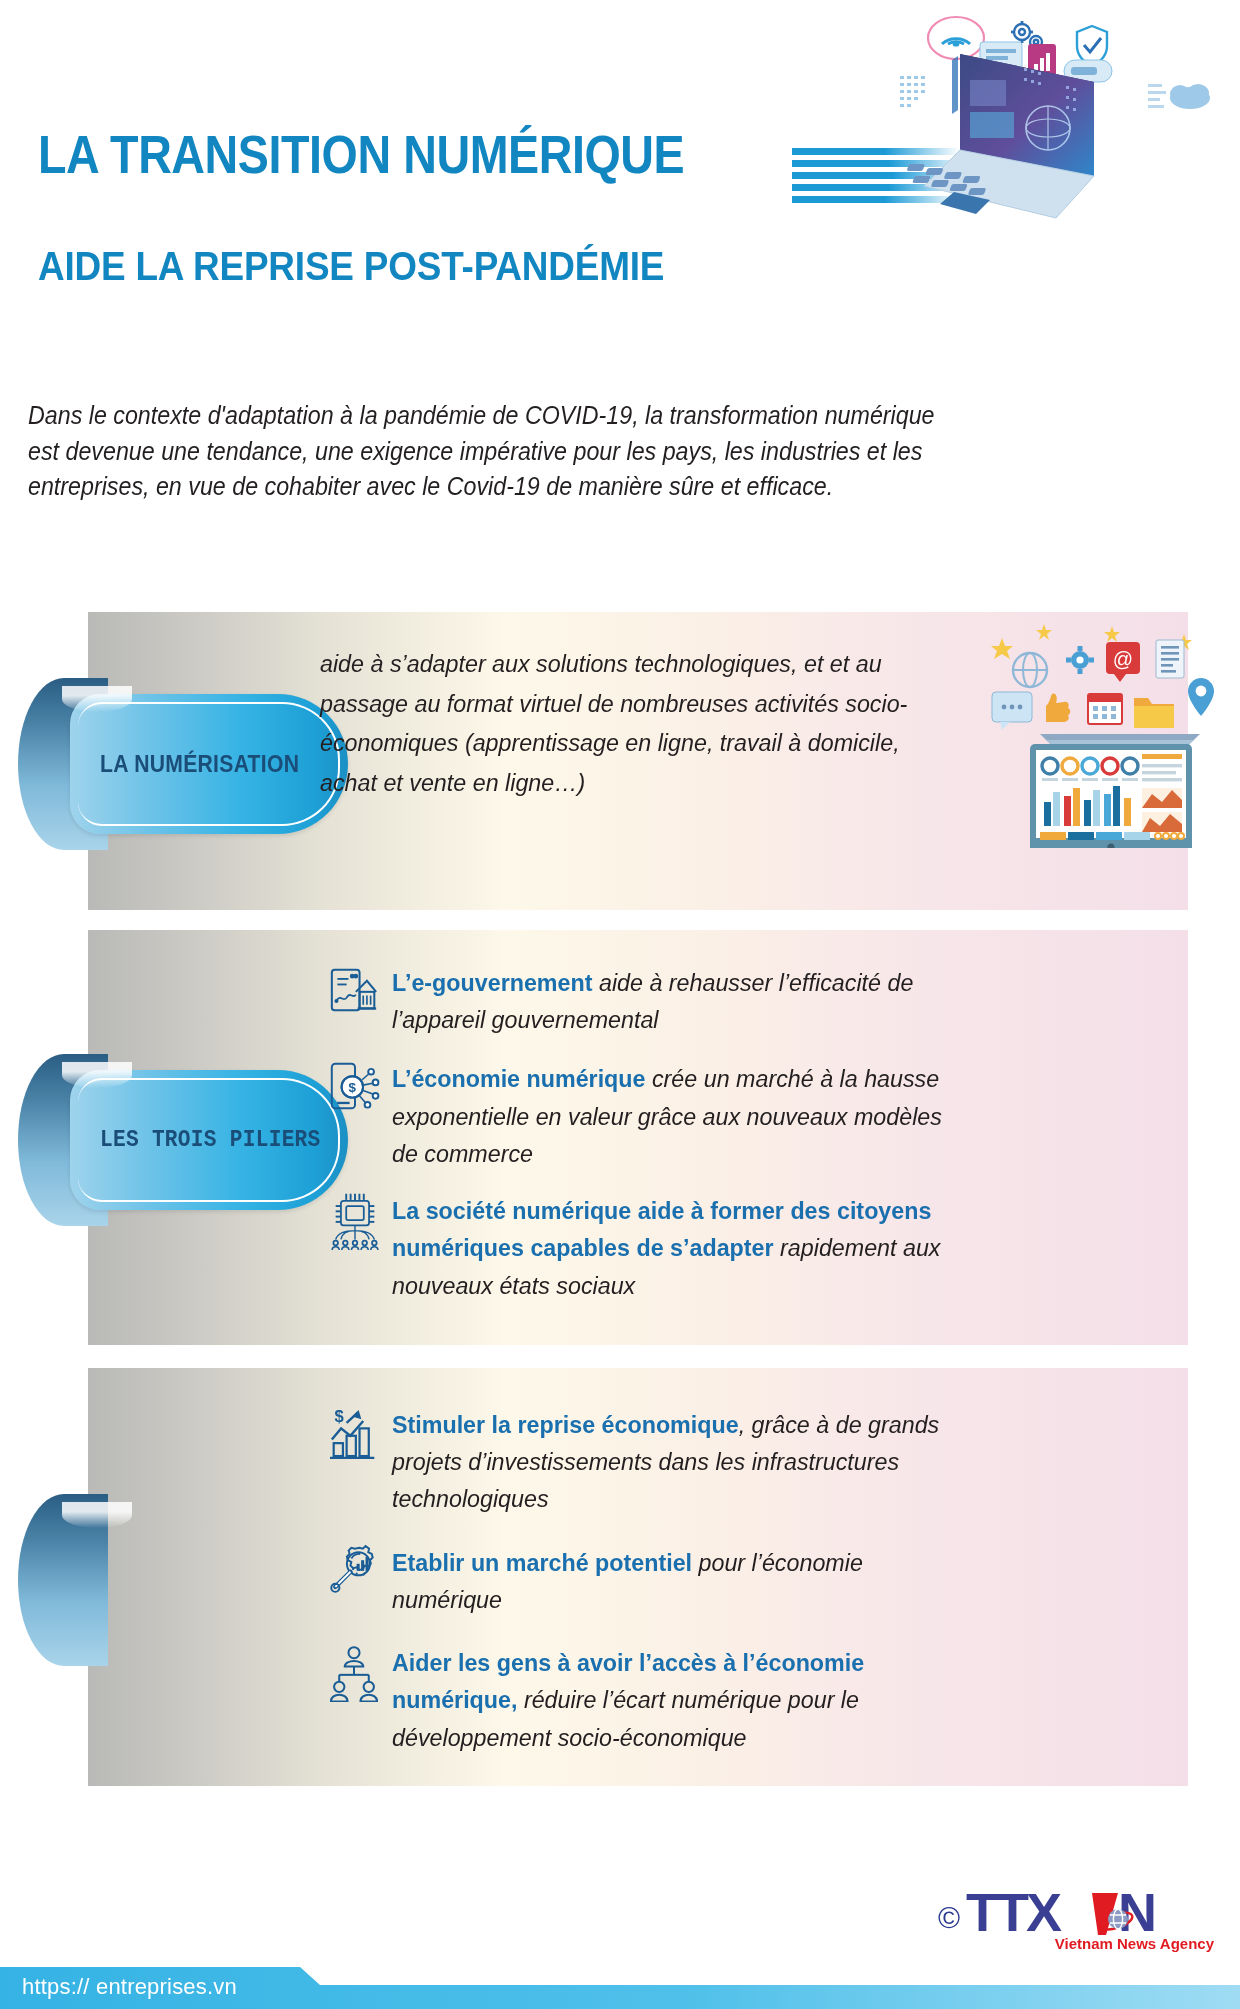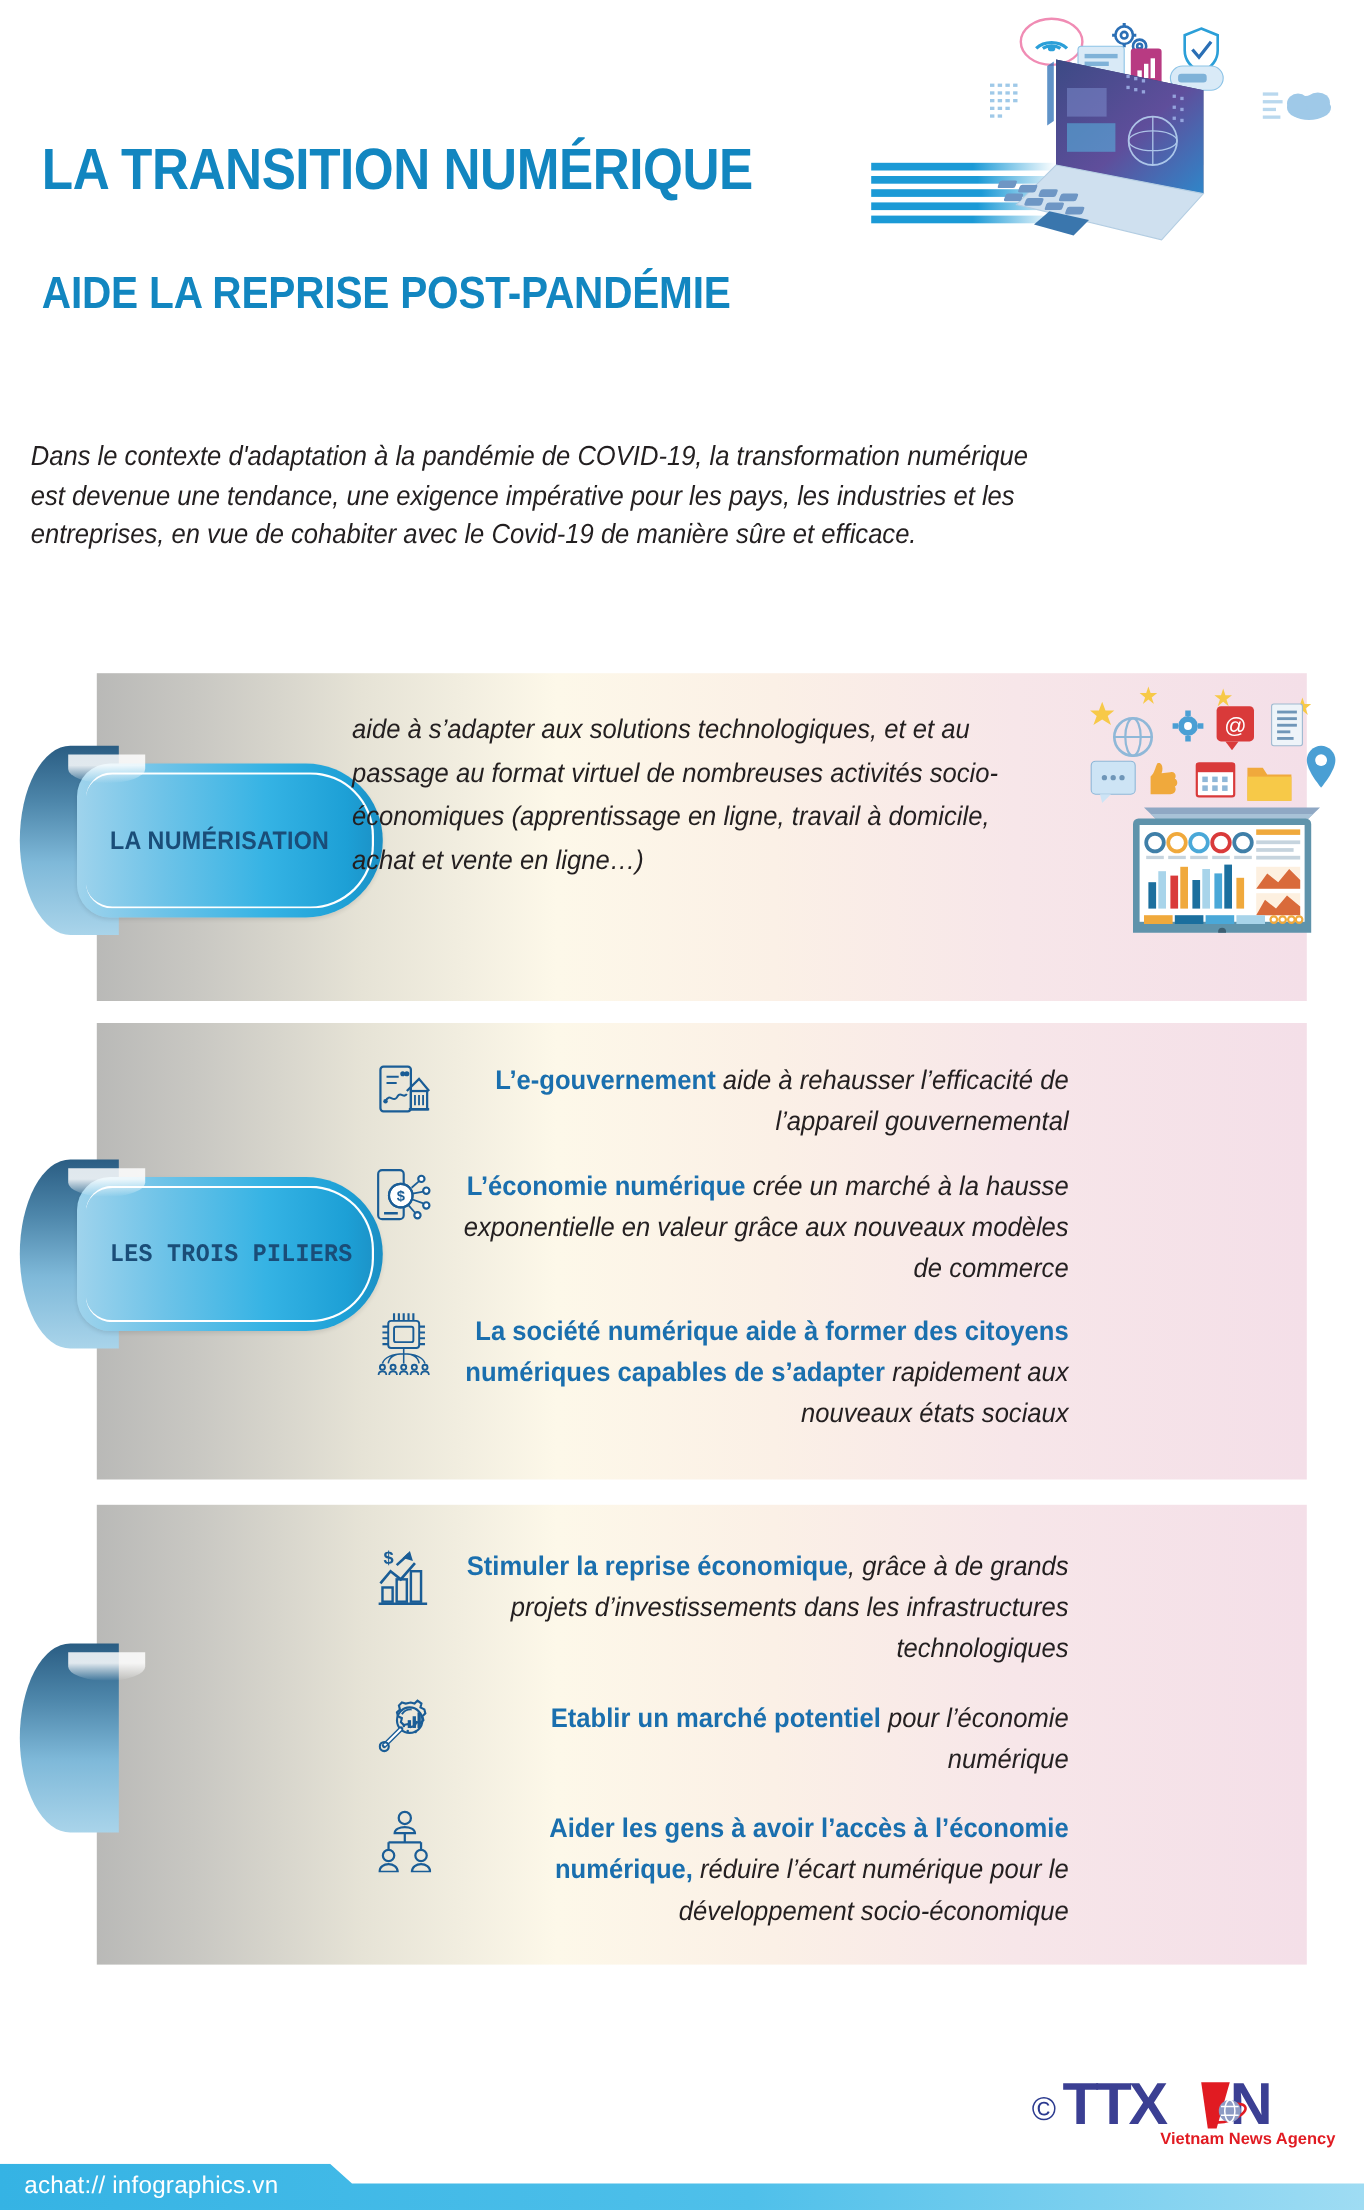--- a/index.html
+++ b/index.html
@@ -93,21 +93,21 @@
     display: flex; align-items: center;
     padding-left: 30px;
     font-size: 23px; font-weight: bold; letter-spacing: 0.3px;
     color: #1a4d78;
     white-space: nowrap;
   }
   .ribbon .label span { transform: scaleX(0.92); transform-origin: left center; display: inline-block; }
 
   
   .bullets { position: absolute; }
-  .bullet { position: relative; display: flex; align-items: flex-start; text-align: right; }
+  .bullet { position: relative; display: flex; align-items: flex-start; }
   .bullet .ico { flex: 0 0 62px; width: 62px; }
   .bullet .txt {
     flex: 1 1 auto;
     font-size: 24.5px; line-height: 1.52;
     font-style: italic; color: #231f20;
     transform: scaleX(0.95); transform-origin: left top;
   }
   .bullet .txt b {
     font-style: normal; font-weight: bold; color: #1a6fae;
   }
@@ -669,14 +669,14 @@
   <svg viewBox="0 0 1240 42" width="1240" height="42" preserveAspectRatio="none">
     <defs>
       <linearGradient id="fbg" x1="0" y1="0" x2="1" y2="0">
         <stop offset="0" stop-color="#35b3e4"></stop>
         <stop offset="0.55" stop-color="#4fc0ea"></stop>
         <stop offset="1" stop-color="#9fdcf3"></stop>
       </linearGradient>
     </defs>
     <path d="M0 0 H300 L320 18 H1240 V42 H0 Z" fill="url(#fbg)"></path>
   </svg>
-  <div id="footer-url">achat:// infographics.vn</div>
+  <div id="footer-url">https:// entreprises.vn</div>
 </div>
 
 </body></html>

